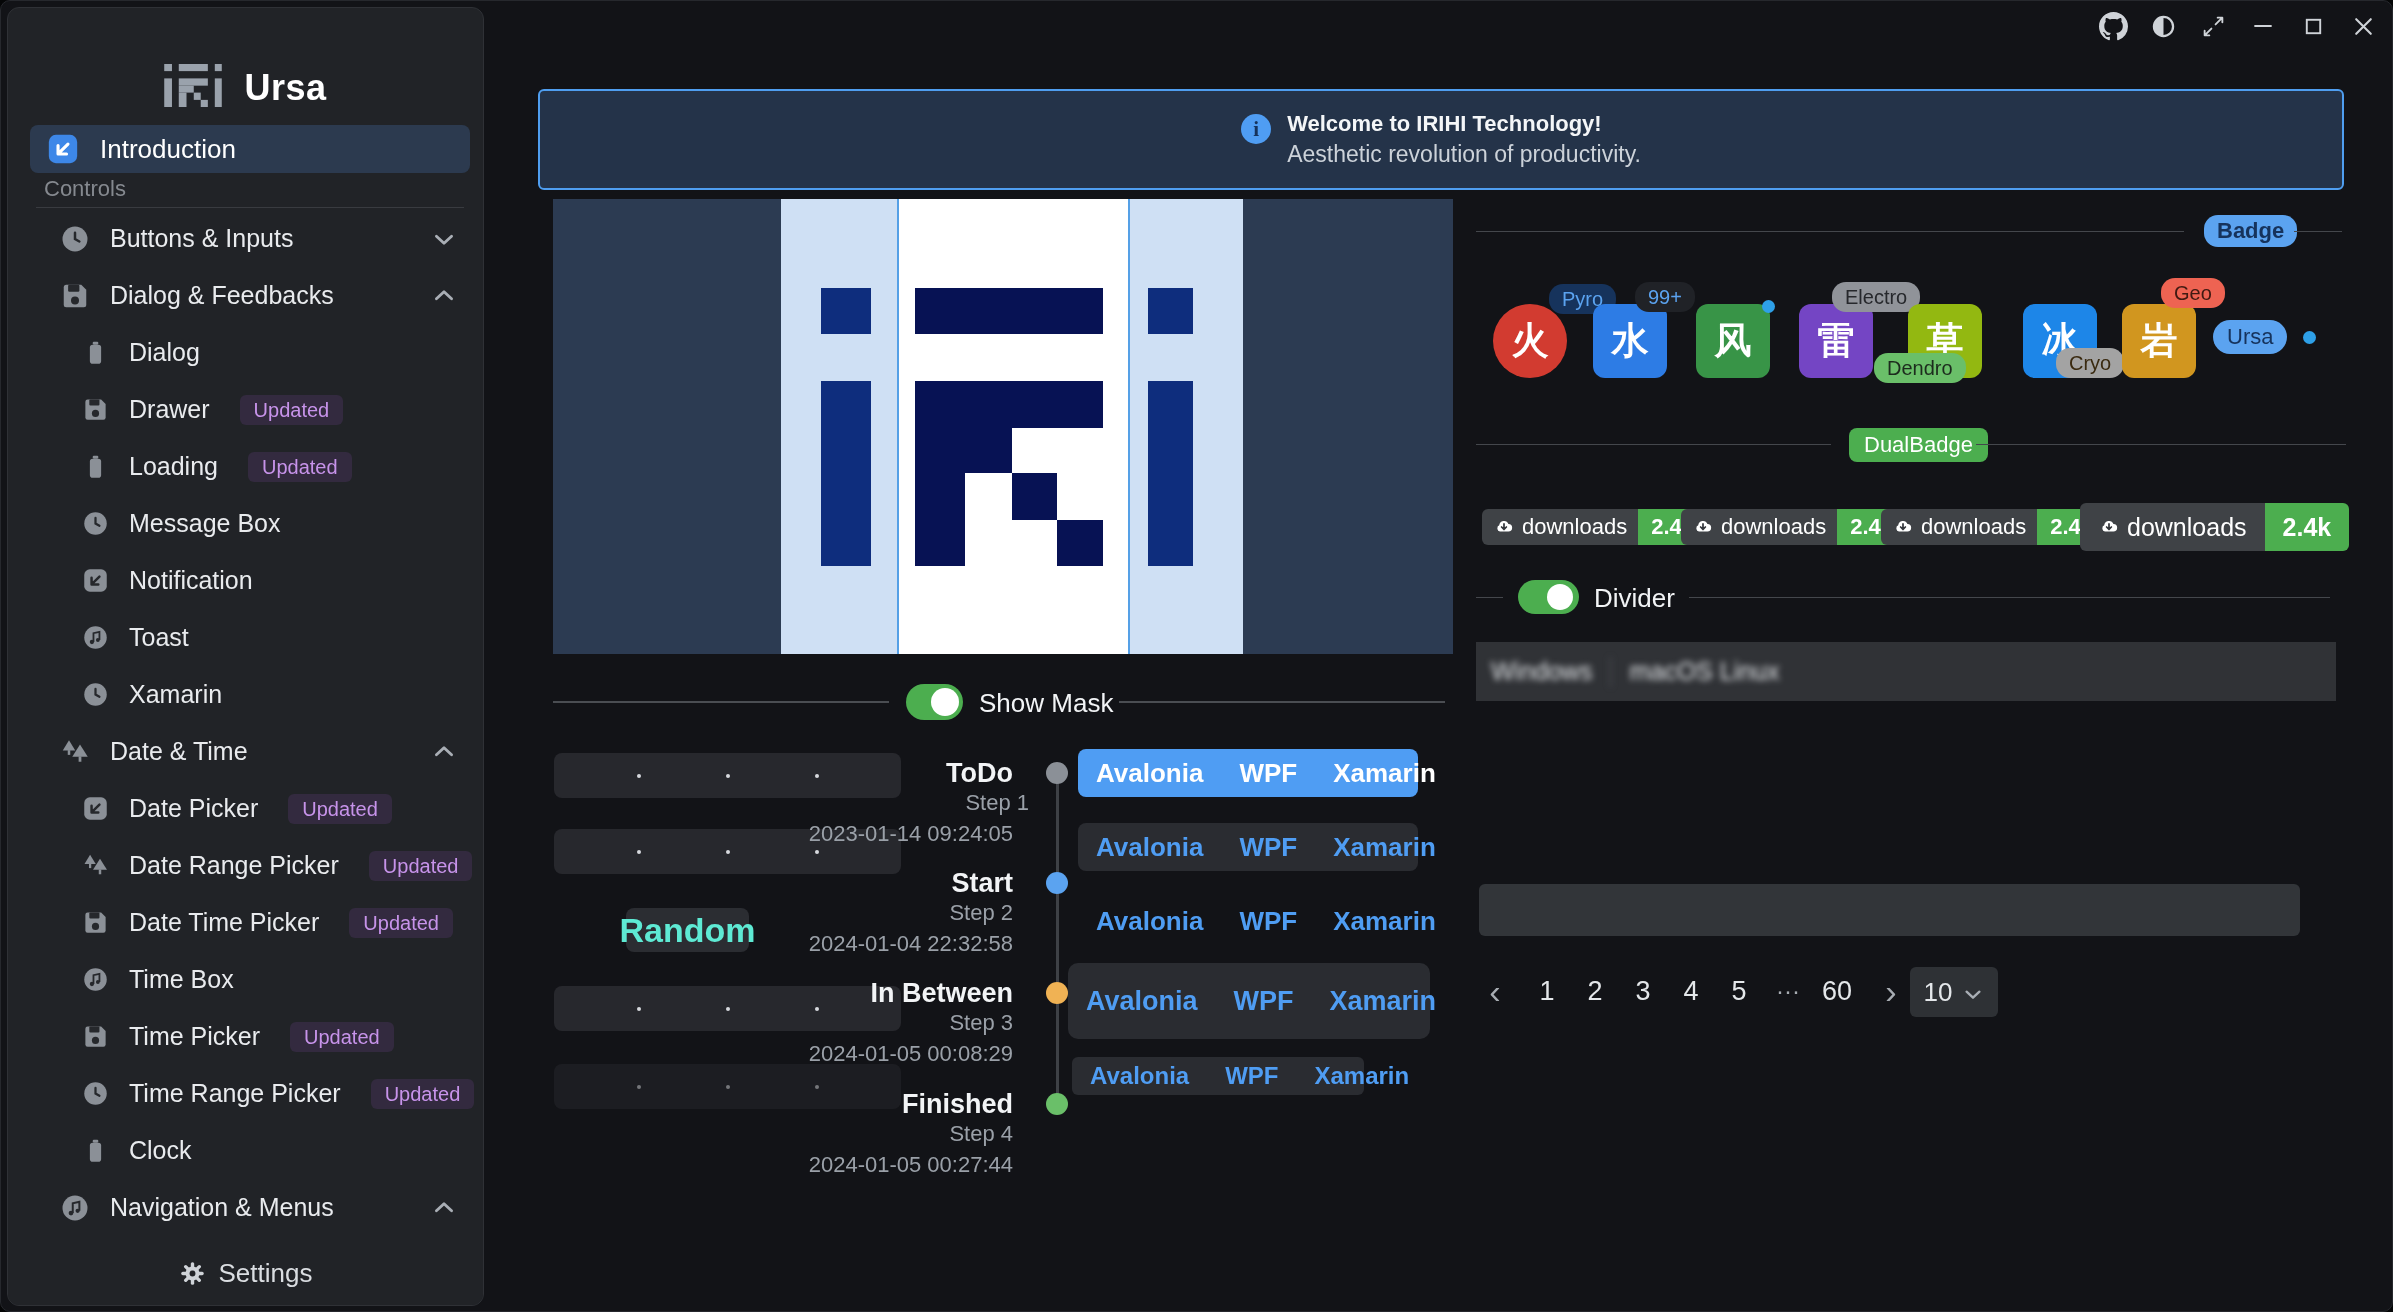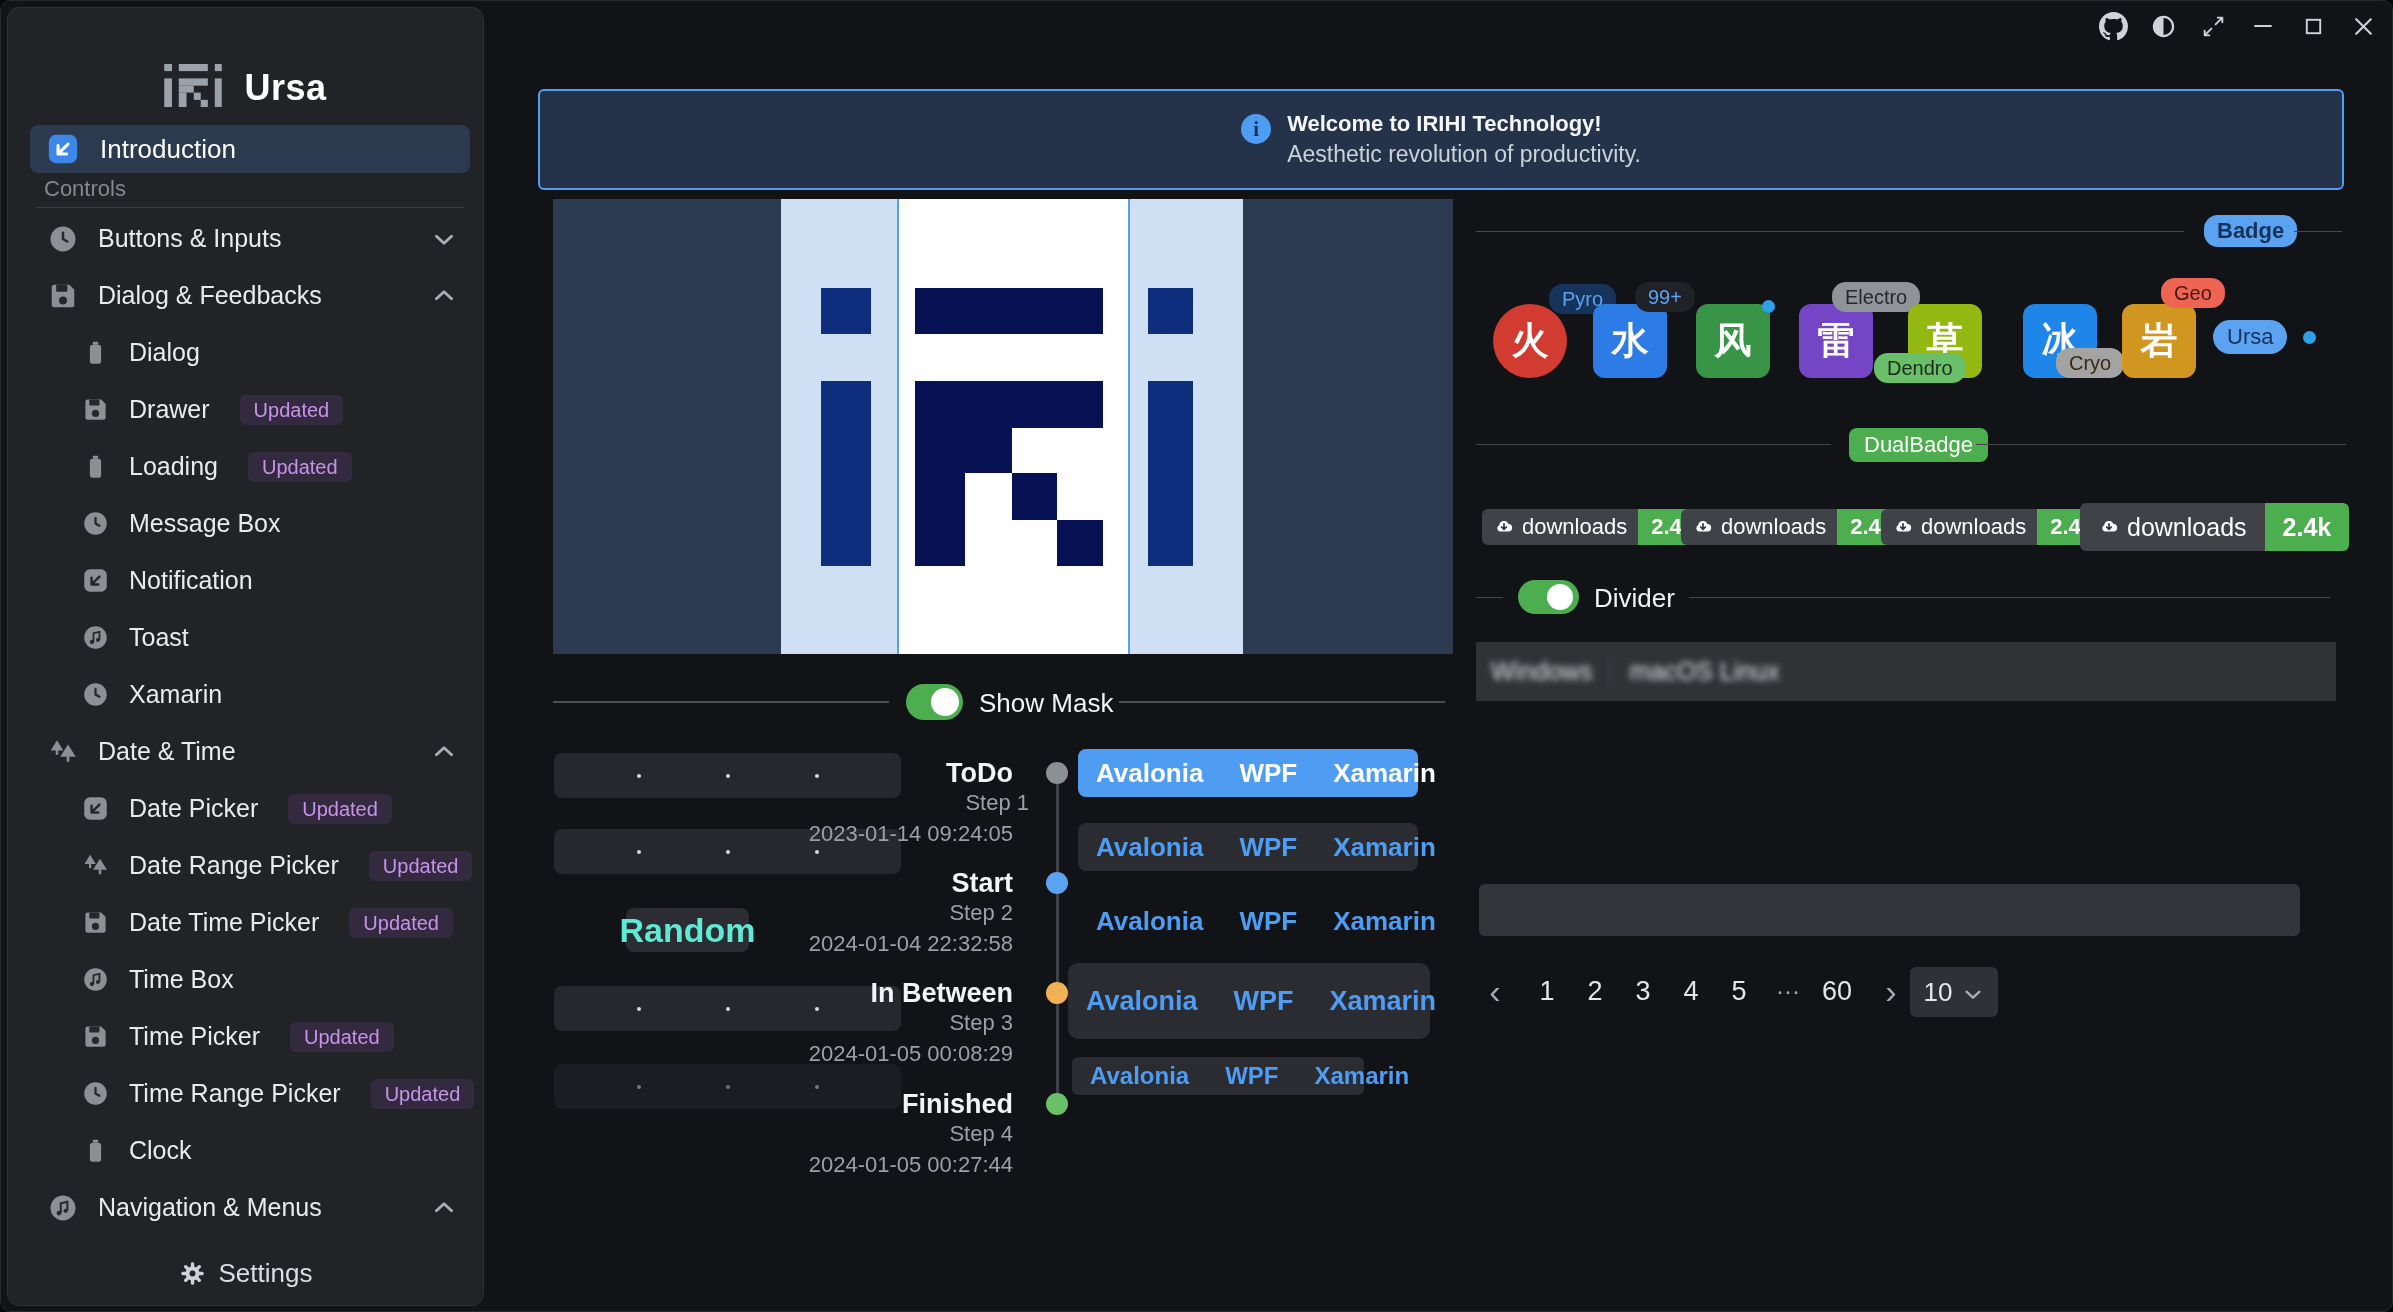--- a/index.html
+++ b/index.html
@@ -8,21 +8,21 @@
   
   .sidebar{position:absolute;left:6px;top:6px;width:477px;height:1299px;background:#212327;border:1px solid #2f3136;border-radius:12px;overflow:hidden;box-sizing:border-box}
   .logo-row{position:absolute;top:56px;left:0;right:0;display:flex;align-items:center;justify-content:center;gap:22px}
   .logo-text{font-size:36px;font-weight:bold;color:#fff;letter-spacing:.5px}
   .intro-item{position:absolute;left:22px;top:117px;width:440px;height:48px;background:#2c3a4f;border-radius:8px;display:flex;align-items:center;gap:20px;padding-left:16px;box-sizing:border-box}
   .intro-icon{width:34px;height:34px;flex:none}
   .intro-label{font-size:26px;color:#ffffff}
   .section-label{position:absolute;left:36px;top:168px;font-size:22px;color:#85898f}
   .section-divider{position:absolute;left:28px;top:199px;width:428px;height:1px;background:#393b40}
   .nav{position:absolute;left:0;top:202px;right:0;height:1047px;overflow:hidden}
-  .nav-row{position:relative;height:57px;display:flex;align-items:center;gap:20px;padding-left:40px;box-sizing:border-box}
+  .nav-row{position:relative;height:57px;display:flex;align-items:center;gap:20px;padding-left:52px;box-sizing:border-box}
   .nav-row.lv1{padding-left:74px}
   .nav-icon{width:30px;height:30px;flex:none}
   .nav-row.lv1 .nav-icon{width:27px;height:27px}
   .nav-label{font-size:25px;color:#e9ebee;white-space:nowrap}
   .upd{font-size:20px;color:#c793ea;background:#332a3f;padding:4px 14px;border-radius:6px;margin-left:10px;line-height:1.1}
   .chev{position:absolute;right:26px;top:50%;margin-top:-13px;width:26px;height:26px}
   .settings{position:absolute;left:0;right:0;bottom:0;height:64px;background:#212327;display:flex;align-items:center;justify-content:center;gap:13px;z-index:5}
   .settings .gear{width:27px;height:27px}
   .settings-label{font-size:26px;color:#dadde1}
   

